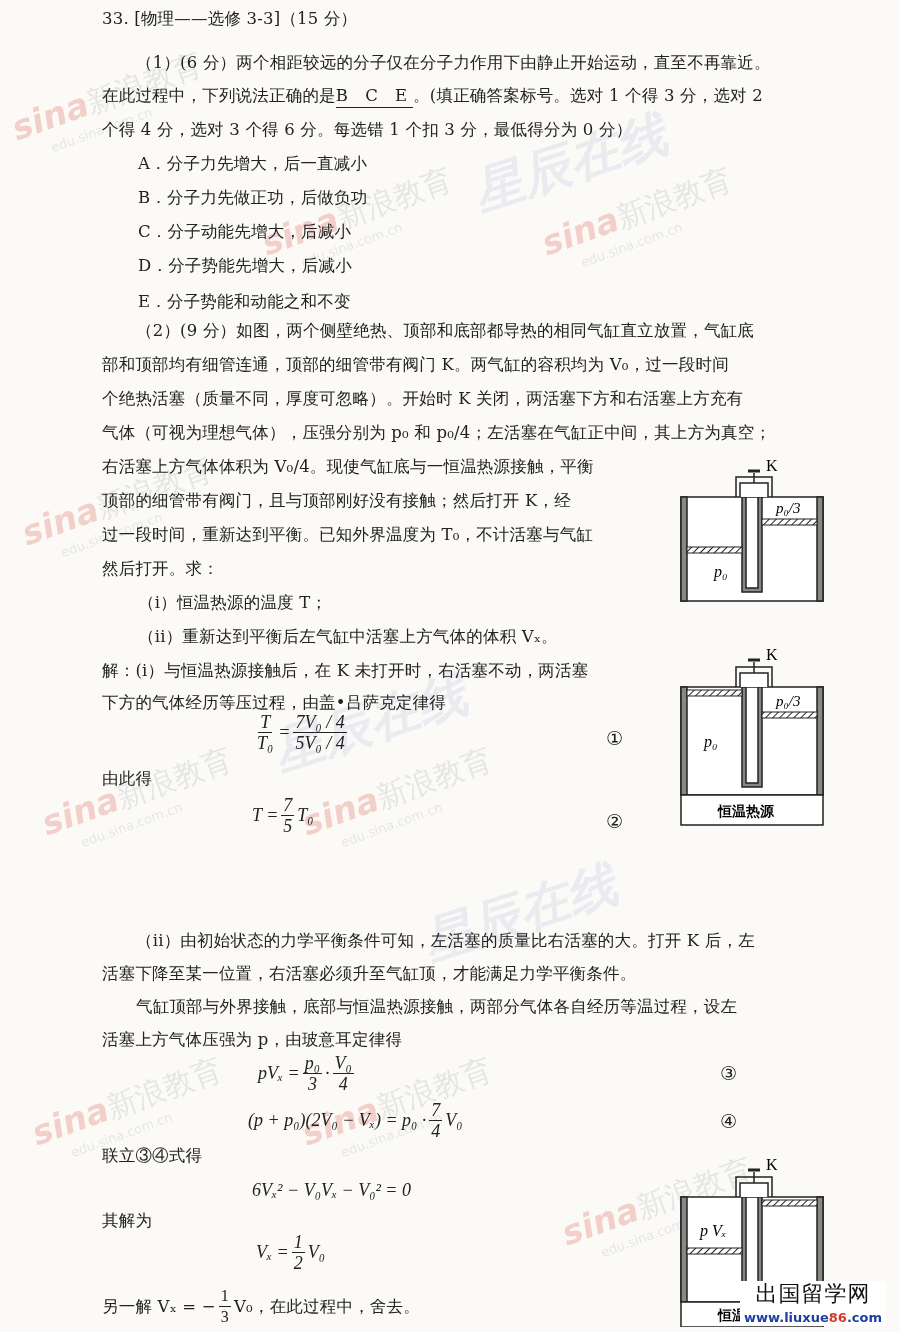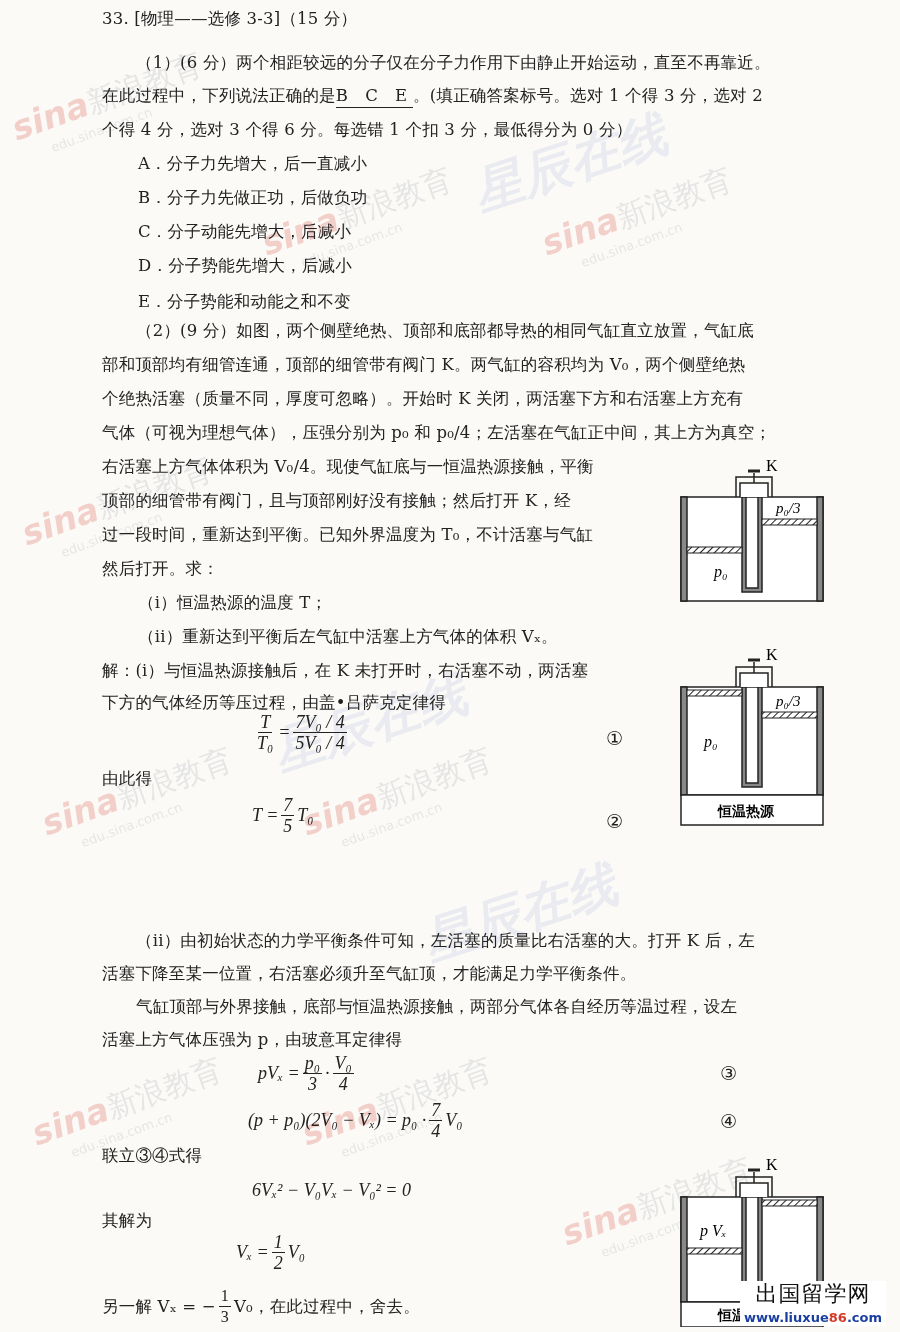--- a/index.html
+++ b/index.html
@@ -46,21 +46,21 @@
 <div class="t ind" style="top:52px">（1）(6 分）两个相距较远的分子仅在分子力作用下由静止开始运动，直至不再靠近。</div>
 <div class="t" style="top:85px"><span>在此过程中，下列说法正确的是</span><span class="ans">B C E</span><span>。(填正确答案标号。选对 1 个得 3 分，选对 2</span></div>
 <div class="t" style="top:119px">个得 4 分，选对 3 个得 6 分。每选错 1 个扣 3 分，最低得分为 0 分）</div>
 <div class="t opt" style="top:153px">A．分子力先增大，后一直减小</div>
 <div class="t opt" style="top:187px">B．分子力先做正功，后做负功</div>
 <div class="t opt" style="top:221px">C．分子动能先增大，后减小</div>
 <div class="t opt" style="top:255px">D．分子势能先增大，后减小</div>
 <div class="t opt" style="top:291px">E．分子势能和动能之和不变</div>
 
 <div class="t ind" style="top:320px">（2）(9 分）如图，两个侧壁绝热、顶部和底部都导热的相同气缸直立放置，气缸底</div>
-<div class="t" style="top:354px">部和顶部均有细管连通，顶部的细管带有阀门 K。两气缸的容积均为 V₀，两个侧壁绝热</div>
+<div class="t" style="top:354px">部和顶部均有细管连通，顶部的细管带有阀门 K。两气缸的容积均为 V₀，过一段时间</div>
 <div class="t" style="top:388px">个绝热活塞（质量不同，厚度可忽略）。开始时 K 关闭，两活塞下方和右活塞上方充有</div>
 <div class="t" style="top:422px">气体（可视为理想气体），压强分别为 p₀ 和 p₀/4；左活塞在气缸正中间，其上方为真空；</div>
 <div class="t" style="top:456px">右活塞上方气体体积为 V₀/4。现使气缸底与一恒温热源接触，平衡</div>
 <div class="t" style="top:490px">顶部的细管带有阀门，且与顶部刚好没有接触；然后打开 K，经</div>
 <div class="t" style="top:524px">过一段时间，重新达到平衡。已知外界温度为 T₀，不计活塞与气缸</div>
 <div class="t" style="top:558px">然后打开。求：</div>
 <div class="t opt" style="top:592px">（i）恒温热源的温度 T；</div>
 <div class="t opt" style="top:626px">（ii）重新达到平衡后左气缸中活塞上方气体的体积 Vₓ。</div>
 
 <svg class="fig" style="left:678px;top:447px" width="150" height="160">
@@ -157,21 +157,21 @@
       <span class="n">7</span>
       <span class="d">4</span>
     </span>
   <span>V₀</span>
 </div>
 <div class="num" style="top:1110px">④</div>
 
 <div class="t" style="top:1145px">联立③④式得</div>
 <div class="eq" style="left:252px;top:1180px">6Vₓ² − V₀Vₓ − V₀² = 0</div>
 <div class="t" style="top:1210px">其解为</div>
-<div class="eq" style="left:236px;top:1232px">
+<div class="eq" style="left:256px;top:1232px">
   <span>Vₓ =</span>
   <span class="frac">
       <span class="n">1</span>
       <span class="d">2</span>
     </span>
   <span>V₀</span>
 </div>
 <div class="num" style="top:1246px">⑤</div>
 <div class="t" style="top:1286px;display:flex;align-items:center">
   <span>另一解 Vₓ = −</span>

